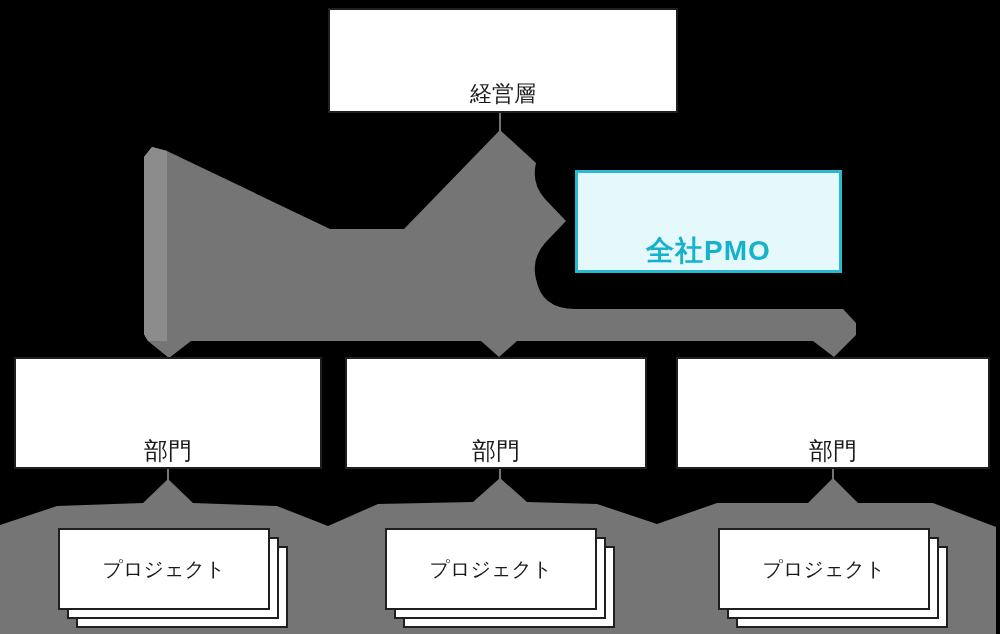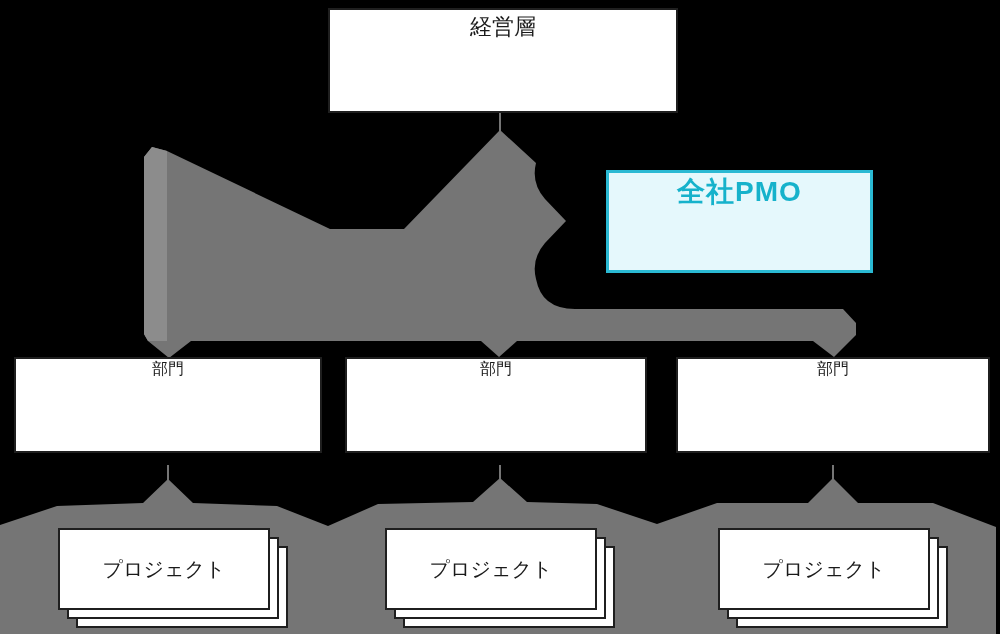--- a/index.html
+++ b/index.html
@@ -3,31 +3,31 @@
 <meta charset="utf-8">
 <style>
   html,body{margin:0;padding:0;background:#000;}
   .stage{
     position:relative;width:1000px;height:634px;overflow:hidden;
     background:#000;
     font-family:"Liberation Sans","DejaVu Sans",sans-serif;
   }
   .stage svg{position:absolute;left:0;top:0;}
   .box{
-    position:absolute;display:flex;align-items:flex-start;justify-content:center;
+    position:absolute;display:flex;align-items:flex-end;justify-content:center;
     background:#fff;border:2px solid #1f1f1f;box-sizing:border-box;
     color:#1a1a1a;text-align:center;
   }
   .ceo-box{left:328px;top:8px;width:350px;height:105px;font-size:22px;line-height:34px;}
   .pmo-box{
     left:575px;top:170px;width:267px;height:103px;
     background:#e5f8fc;border:3px solid #2ab9d3;
-    color:#16b2cb;font-size:28px;font-weight:bold;letter-spacing:1px;margin-left:31px;
+    color:#16b2cb;font-size:28px;font-weight:bold;letter-spacing:1px;
   }
-  .dept-box{top:357px;height:96px;font-size:16px;}
+  .dept-box{top:357px;height:112px;font-size:24px;}
   .dept-1{left:14px;width:308px;}
   .dept-2{left:345px;width:302px;}
   .dept-3{left:676px;width:314px;}
   .stack{position:absolute;width:232px;height:102px;}
   .stack-1{left:58px;top:528px;}
   .stack-2{left:385px;top:528px;}
   .stack-3{left:718px;top:528px;}
   .layer{
     position:absolute;width:212px;height:82px;background:#fff;
     border:2px solid #1f1f1f;box-sizing:border-box;

